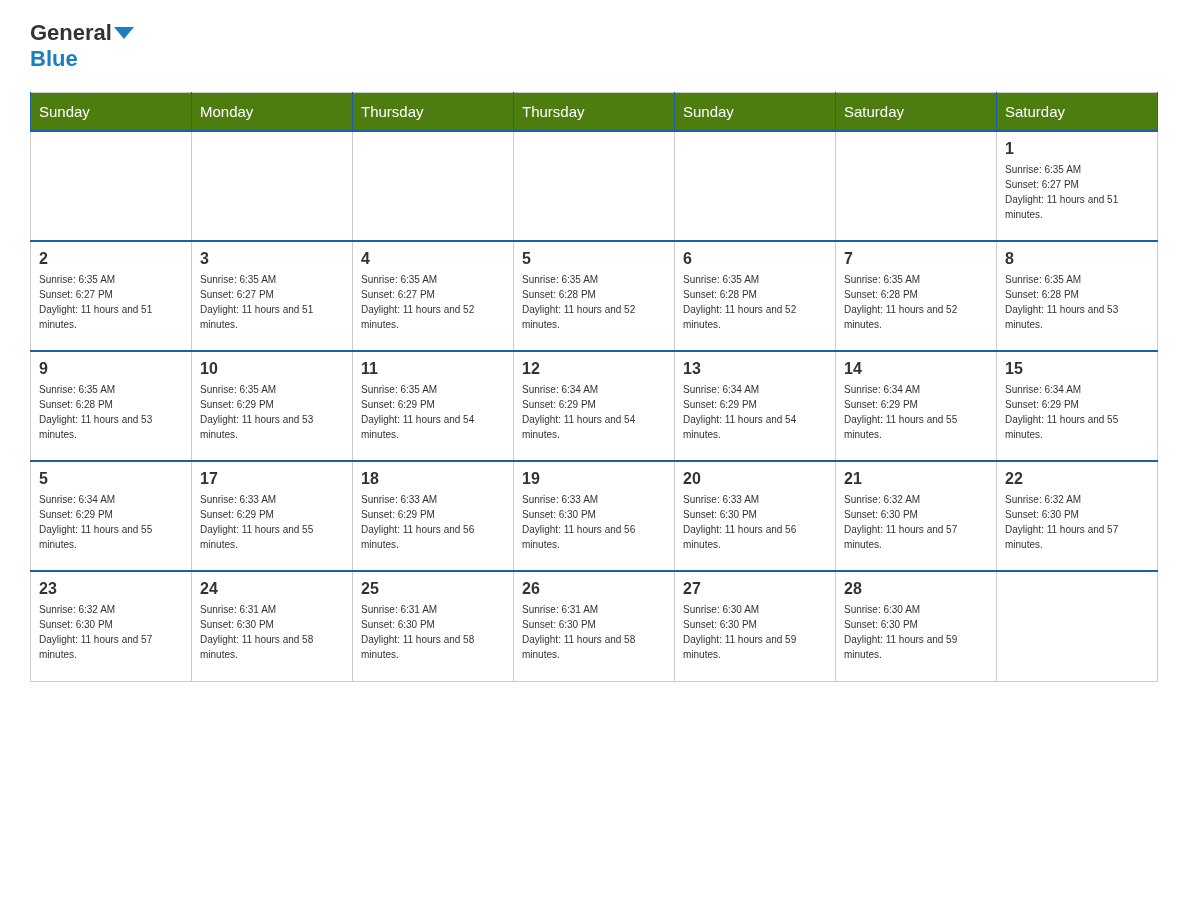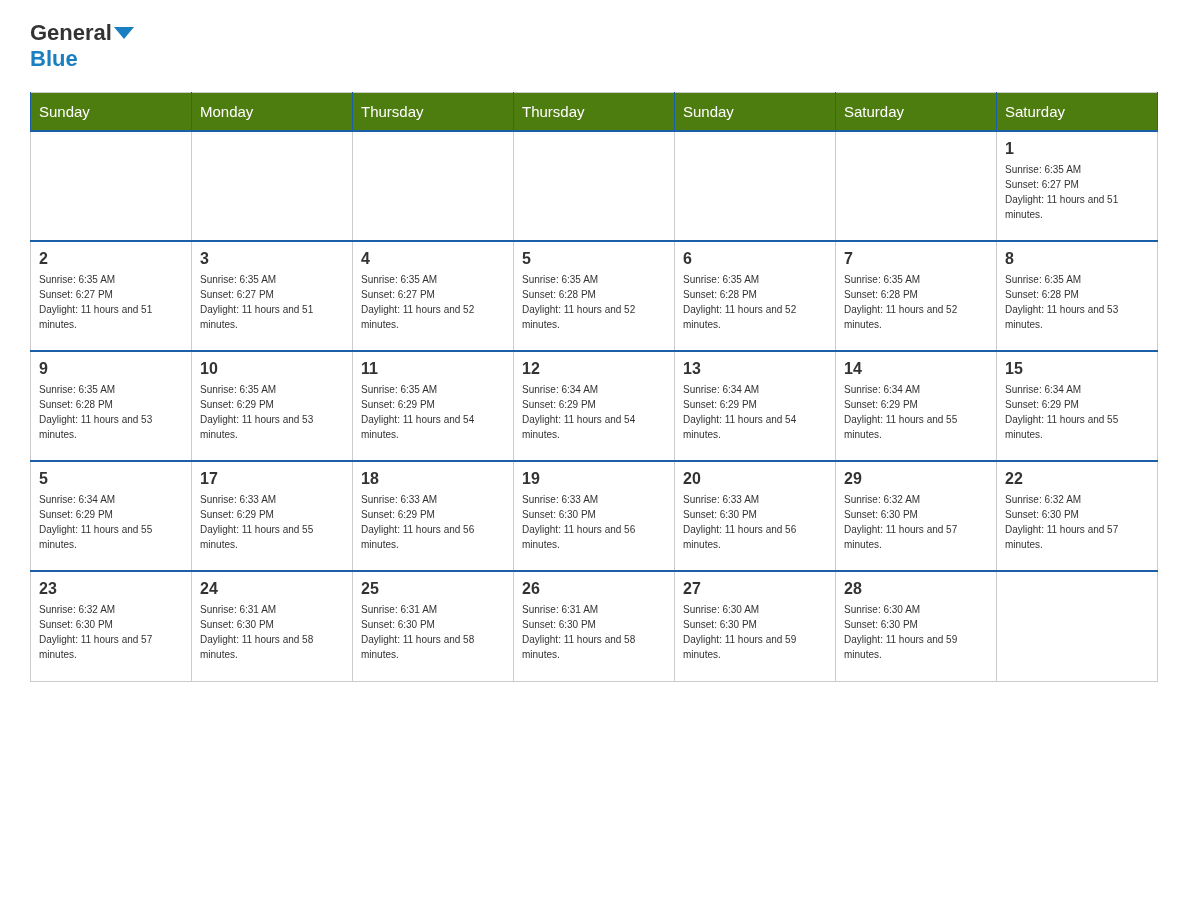--- a/index.html
+++ b/index.html
@@ -220,21 +220,21 @@
         </td>
         <td>
           <span class="day-number">19</span>
           <div class="day-info">Sunrise: 6:33 AM<br>Sunset: 6:30 PM<br>Daylight: 11 hours and 56 minutes.</div>
         </td>
         <td>
           <span class="day-number">20</span>
           <div class="day-info">Sunrise: 6:33 AM<br>Sunset: 6:30 PM<br>Daylight: 11 hours and 56 minutes.</div>
         </td>
         <td>
-          <span class="day-number">29</span>
+          <span class="day-number">21</span>
           <div class="day-info">Sunrise: 6:32 AM<br>Sunset: 6:30 PM<br>Daylight: 11 hours and 57 minutes.</div>
         </td>
         <td>
           <span class="day-number">22</span>
           <div class="day-info">Sunrise: 6:32 AM<br>Sunset: 6:30 PM<br>Daylight: 11 hours and 57 minutes.</div>
         </td>
       </tr>
       <tr>
         <td>
           <span class="day-number">23</span>

